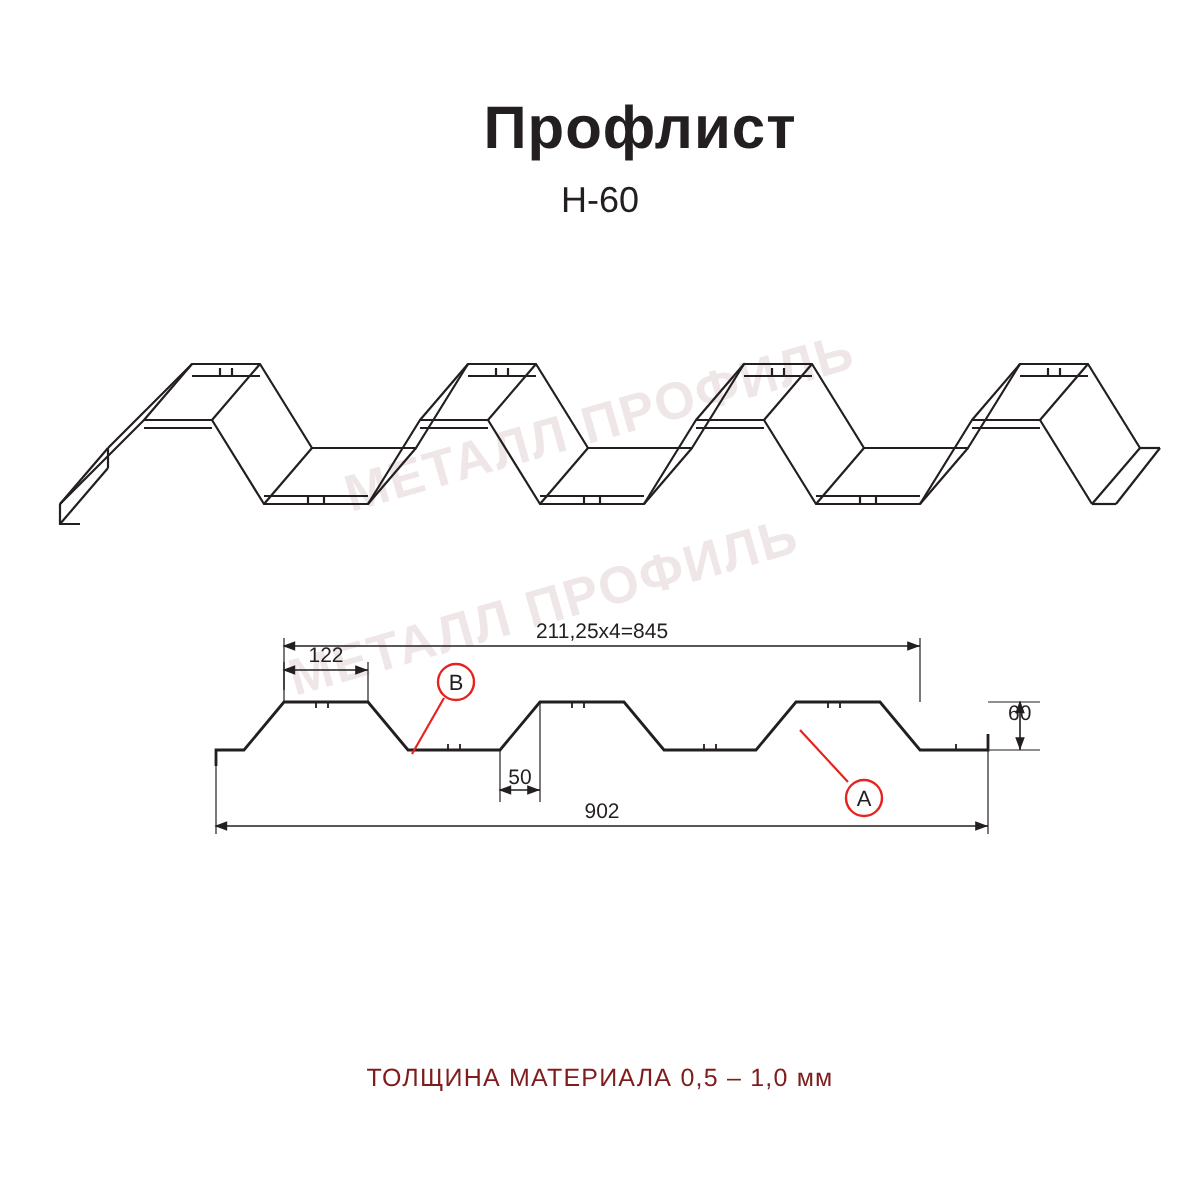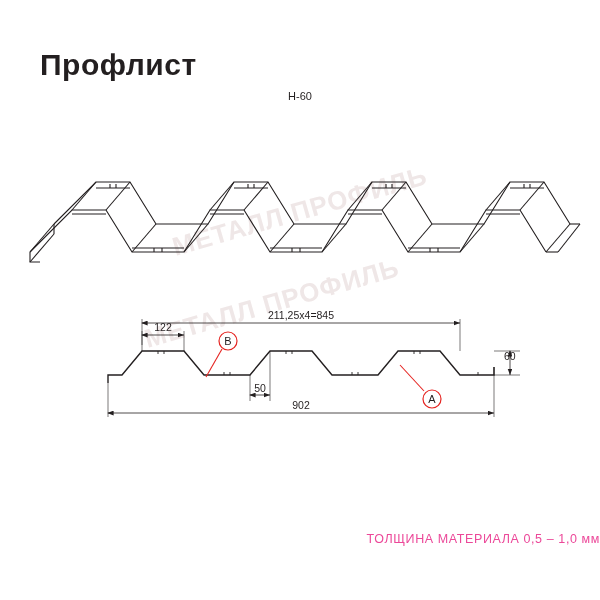--- a/index.html
+++ b/index.html
@@ -16,34 +16,34 @@
   .page {
     position: absolute;
     inset: 0;
   }
   
   .title {
     position: absolute;
     top: 48px;
     left: 0;
     width: 100%;
-    text-align: left;
+    text-align: center;
     font-size: 30px;
     font-weight: bold;
     letter-spacing: 0.5px;
     color: #231f20;
     padding-left: 40px;
   }
   .subtitle {
     position: absolute;
     top: 90px;
     left: 0;
     width: 100%;
     text-align: center;
-    font-size: 11px;
+    font-size: 18px;
     color: #231f20;
   }
   
   .watermark {
     position: absolute;
     color: #efe7e7;
     font-size: 26px;
     font-weight: bold;
     letter-spacing: 1px;
     white-space: nowrap;
@@ -68,24 +68,24 @@
     width: 420px;
     height: 135px;
     text-align: center;
   }
   
   .footer {
     position: absolute;
     top: 532px;
     left: 0;
     width: 100%;
-    text-align: right;
+    text-align: center;
     font-size: 12.5px;
     letter-spacing: 0.6px;
-    color: #ec4899;
+    color: #7f1d1d;
   }
   
   svg text {
     font-family: "Liberation Sans", sans-serif;
     fill: #231f20;
   }
 </style>
 </head>
 <body>
 

